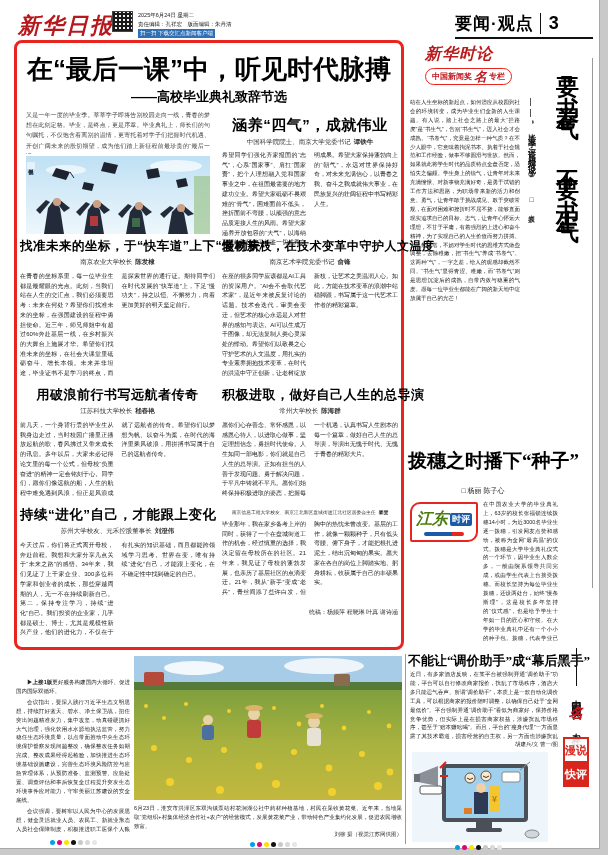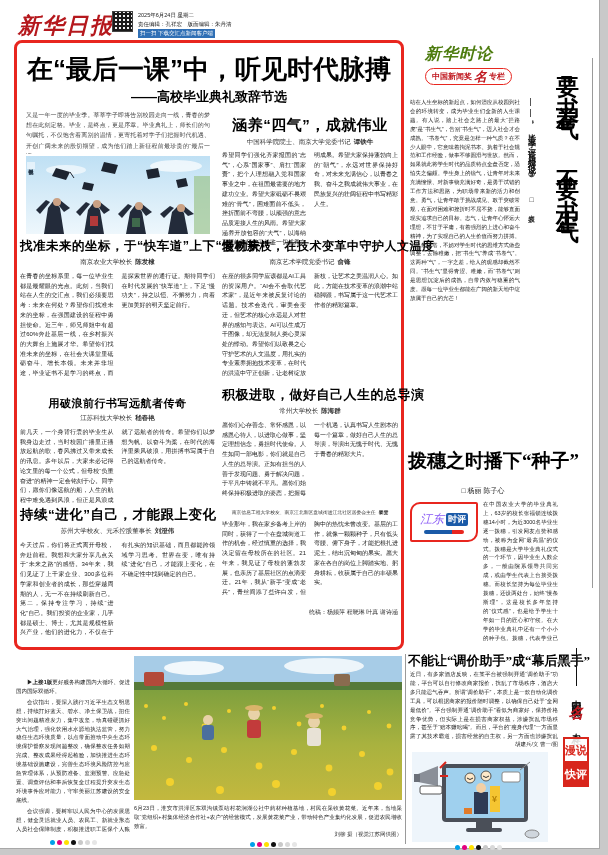--- a/index.html
+++ b/index.html
@@ -29,34 +29,34 @@
   .page-no{font-size:18px;font-weight:bold;border-left:1.5px solid #111;padding-left:8px;}
   
   .feature-box{border:3.5px solid #e8261f;border-radius:8px;background:#fff;}
   .feature-headline{font-weight:bold;font-size:26px;letter-spacing:0px;text-align:center;color:#000;white-space:nowrap;}
   .feature-sub{font-weight:bold;font-size:13px;text-align:center;color:#000;}
   .intro{font-size:6px;line-height:1.7;color:#444;}
   .photo-frame{overflow:hidden;background:#cfe6f5;}
   .photo-credit{font-size:5px;color:#234;background:rgba(255,255,255,.55);padding:3px 1px;}
   .compile-credit{font-size:6px;color:#333;text-align:right;}
   
-  .shilun-logo{color:#4d7c0f;font-weight:bold;font-style:italic;font-size:16px;
+  .shilun-logo{color:#b91c1c;font-weight:bold;font-style:italic;font-size:16px;
                font-family:"Liberation Serif",serif;letter-spacing:1px;}
   .award-pill{display:inline-flex;align-items:center;gap:2px;border:1.5px solid #e8261f;
               border-radius:9px;padding:1px 6px;color:#c01920;font-weight:bold;font-size:8px;background:#fff;}
   .award-pill .ming{font-family:"Liberation Serif",serif;font-style:italic;font-size:13px;line-height:1;}
   .essay-vert-head{font-family:"Liberation Serif",serif;font-weight:bold;font-size:23px;
                    letter-spacing:10px;color:#000;}
   .essay-series{font-size:8px;font-weight:bold;color:#111;letter-spacing:3px;}
   .essay-author{font-size:7px;color:#111;letter-spacing:2px;margin-top:10px;}
   .sec-headline{font-family:"Liberation Serif",serif;font-weight:bold;text-align:center;color:#000;white-space:nowrap;}
   .jd-logo{float:left;width:68px;height:40px;border:2px solid #e8261f;border-radius:10px 2px 10px 2px;
            margin:2px 5px 2px 0;display:flex;flex-direction:column;align-items:center;justify-content:center;background:#fff;}
   .jd-row{display:flex;align-items:center;gap:2px;}
-  .jd-left{color:#8b5cf6;font-weight:normal;font-style:italic;font-size:12px;font-family:"Liberation Serif",serif;}
+  .jd-left{color:#4d7c0f;font-weight:bold;font-style:italic;font-size:16px;font-family:"Liberation Serif",serif;}
   .jd-right{background:#1a5aa8;color:#fff;font-weight:bold;font-size:9px;padding:0 2px;border-radius:2px;}
   .jd-pen{width:40px;height:4px;background:linear-gradient(90deg,#1a5aa8 70%,#e8261f 70%);border-radius:2px;margin-top:2px;}
   .seal{width:26px;height:26px;display:flex;align-items:center;justify-content:center;
         font-weight:bold;font-size:11px;font-family:"Liberation Serif",serif;}
   .seal-solid{background:#d8261c;color:#fff;}
   .seal-line{border:2px solid #d8261c;color:#d8261c;background:rgba(255,255,255,.85);}
   .award-vert{display:flex;flex-direction:column;align-items:center;gap:2px;color:#111;}
   .award-vert .dash{width:1px;height:38px;background:#111;margin-bottom:4px;}
   .award-vert .txt{font-size:10px;font-weight:bold;letter-spacing:2px;}
   .award-vert .ming{color:#c01920;font-family:"Liberation Serif",serif;font-style:italic;font-size:15px;font-weight:bold;}
@@ -76,20 +76,24 @@
   <div class="sheet">
 
     <div class="abs" style="left:18px;top:11px;">
       <span class="logo-script">新华日报</span>
     </div>
     <div class="abs qr" style="left:112px;top:11px;"></div>
     <div class="abs date-lines" style="left:138px;top:11px;width:140px;">
       <div>2025年6月24日 星期二</div>
       <div>责任编辑：孔祥宏　版面编辑：朱丹清</div>
       <div class="scan-line">扫一扫 下载交汇点新闻客户端</div>
+    </div>
+    <div class="abs section-head" style="left:455px;top:12px;width:138px;">
+      <span class="section-title">要闻·观点</span>
+      <span class="page-no">3</span>
     </div>
 
     <div class="abs feature-box" style="left:14px;top:40px;width:390px;height:610px;"></div>
 
     <div class="abs feature-headline" style="left:14px;top:52px;width:390px;">在“最后一课”中，听见时代脉搏</div>
     <div class="abs feature-sub" style="left:14px;top:88px;width:390px;">——高校毕业典礼致辞节选</div>
 
     <div class="abs intro just" style="left:26px;top:110px;width:184px;height:44px;overflow:hidden;">又是一年一度的毕业季。莘莘学子即将告别校园走向一线，青春的梦想在此刻定格。毕业，是终点，更是序章。毕业典礼上，师长们的句句嘱托，不仅饱含着离别的温情，更寄托着对学子们把握时代机遇、开创广阔未来的殷切期望，成为他们踏上新征程前最珍贵的“最后一课”。</div>
 
     <div class="abs photo-frame" style="left:26px;top:156px;width:184px;height:78px;">
@@ -154,21 +158,21 @@
 
     <div class="abs" style="left:222px;top:238px;width:176px;">
       <div class="art-title" style="font-size:12px;">老树新枝，在技术变革中守护人文温度</div>
       <div class="art-byline">
         <span>南京艺术学院党委书记</span><b>俞锋</b>
       </div>
       <div class="body-sm cols2 just" style="margin-top:5px;height:108px;">在座的很多同学应该都是AI工具的资深用户。“AI会不会取代艺术家”，是近年来被反复讨论的话题。技术会迭代，审美会变迁，但艺术的核心永远是人对世界的感知与表达。AI可以生成万千图像，却无法复制人类心灵深处的悸动。希望你们以敬畏之心守护艺术的人文温度，用扎实的专业素养拥抱技术变革，在时代的洪流中守正创新，让老树绽放新枝，让艺术之美温润人心。如此，方能在技术变革的浪潮中站稳脚跟，书写属于这一代艺术工作者的精彩篇章。</div>
     </div>
 
     <div class="abs" style="left:20px;top:386px;width:195px;">
-      <div class="art-title" style="font-size:11px;margin-top:10px;">用破浪前行书写远航者传奇</div>
+      <div class="art-title" style="font-size:13px;">用破浪前行书写远航者传奇</div>
       <div class="art-byline">
         <span>江苏科技大学校长</span><b>嵇春艳</b>
       </div>
       <div class="body-sm cols2 just" style="margin-top:5px;height:86px;">前几天，一个身背行囊的毕业生从我身边走过，当时校园广播里正播放起航的歌，春风拂过又带来成长的讯息。多年以后，大家未必记得论文里的每一个公式，但母校“负重奋进”的精神一定会铭刻于心。同学们，愿你们像远航的船，人生的航程中难免遇到风浪，但正是风浪成就了远航者的传奇。希望你们以梦想为帆、以奋斗为桨，在时代的海洋里乘风破浪，用拼搏书写属于自己的远航者传奇。</div>
     </div>
 
     <div class="abs" style="left:222px;top:386px;width:176px;">
       <div class="art-title" style="font-size:13px;">积极进取，做好自己人生的总导演</div>
       <div class="art-byline">
         <span>常州大学校长</span><b>陈海群</b>

